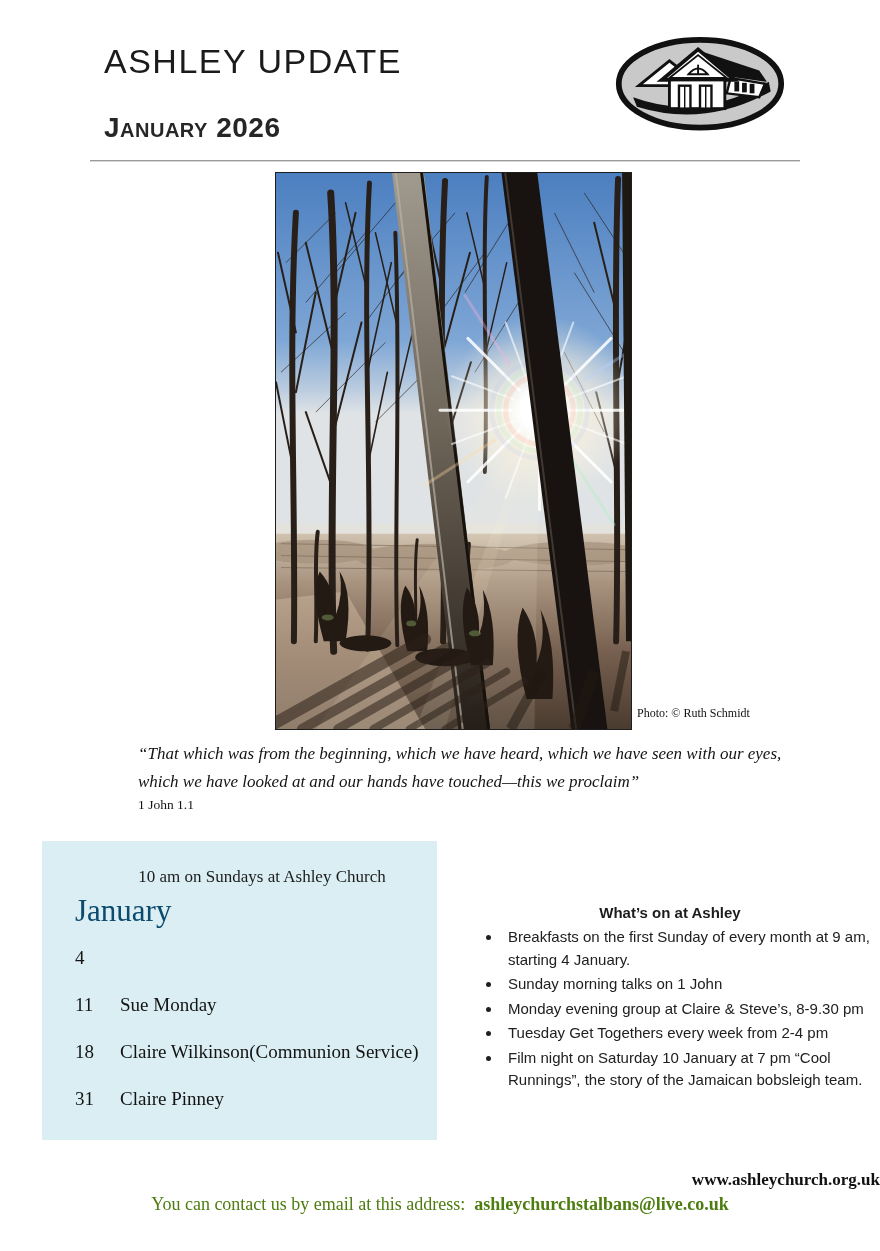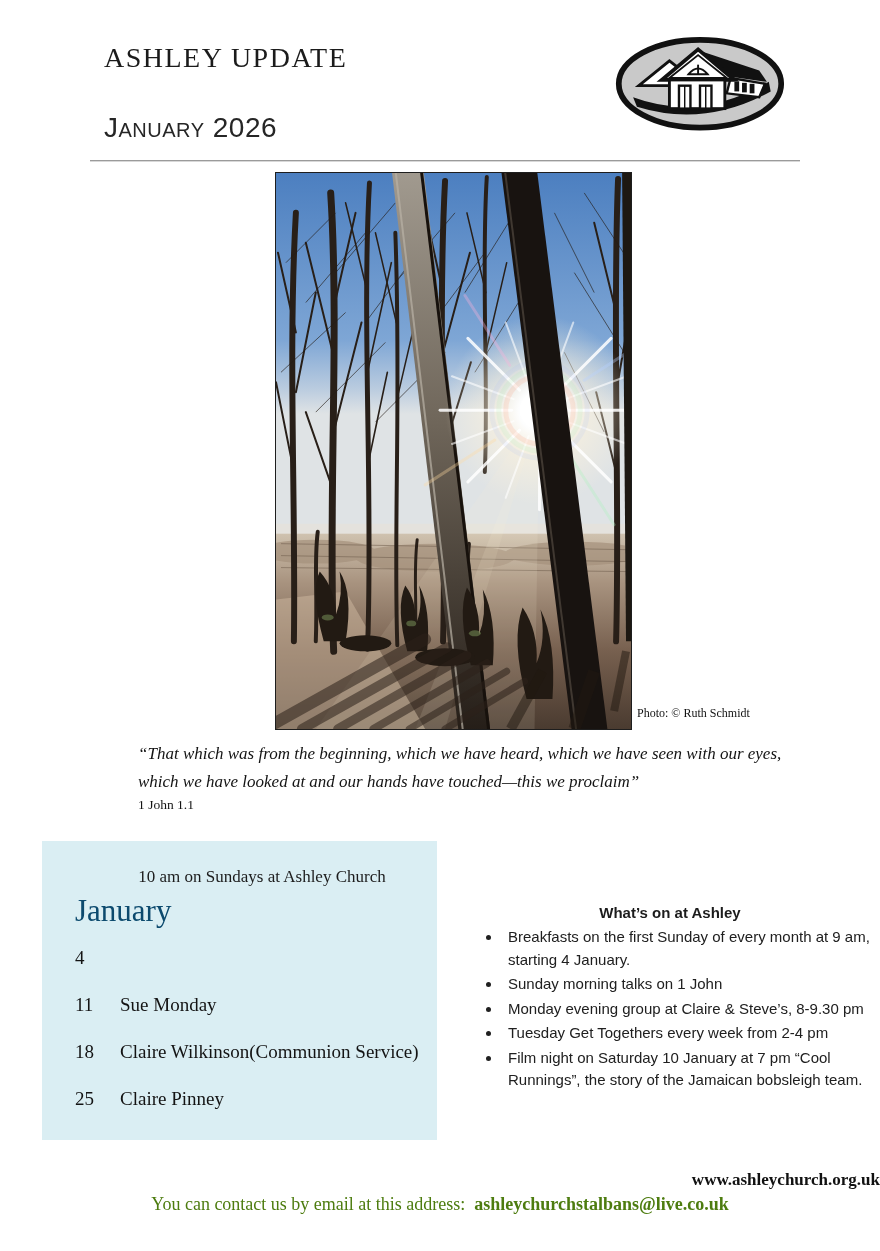--- a/index.html
+++ b/index.html
@@ -9,28 +9,28 @@
     background:#ffffff;
     font-family:"Liberation Serif", serif;
     color:#1a1a1a;
     overflow:hidden;
   }
   .abs{position:absolute;}
 
   
   .title{
     left:104px;top:42px;
-    font-family:Liberation Serif, serif;
-    font-size:28px;font-weight:400;letter-spacing:1.5px;color:#1b1b1b;
+    font-family:Liberation Sans, sans-serif;
+    font-size:34px;font-weight:400;letter-spacing:1.5px;color:#1b1b1b;
   }
   .subtitle{
     left:104px;top:112px;
     font-family:"Liberation Sans", sans-serif;
     font-variant:small-caps;
-    font-size:28px;font-weight:400;letter-spacing:0.5px;color:#262626;
+    font-size:28px;font-weight:700;letter-spacing:0.5px;color:#262626;
   }
   .header-rule{
     left:90px;top:160px;width:710px;height:1px;
     background:#9b9b9b;border-bottom:1px solid #d8d8d8;
   }
   .logo{left:614px;top:36px;width:172px;height:98px;}
 
   
   .photo-frame{
     left:275px;top:172px;width:357px;height:558px;
@@ -298,21 +298,21 @@
       </div>
       <div class="schedule-row">
         <span class="schedule-date">11</span>
         <span class="schedule-speaker">Sue Monday</span>
       </div>
       <div class="schedule-row">
         <span class="schedule-date">18</span>
         <span class="schedule-speaker">Claire Wilkinson(Communion Service)</span>
       </div>
       <div class="schedule-row">
-        <span class="schedule-date">25</span>
+        <span class="schedule-date">31</span>
         <span class="schedule-speaker">Claire Pinney</span>
       </div>
     </div>
   </div>
 
   <div class="abs whatson-heading">What’s on at Ashley</div>
   <ul class="abs whatson-list">
     <li>Breakfasts on the first Sunday of every month at 9 am, starting 4 January.</li>
     <li>Sunday morning talks on 1 John</li>
     <li>Monday evening group at Claire &amp; Steve’s, 8-9.30 pm</li>

